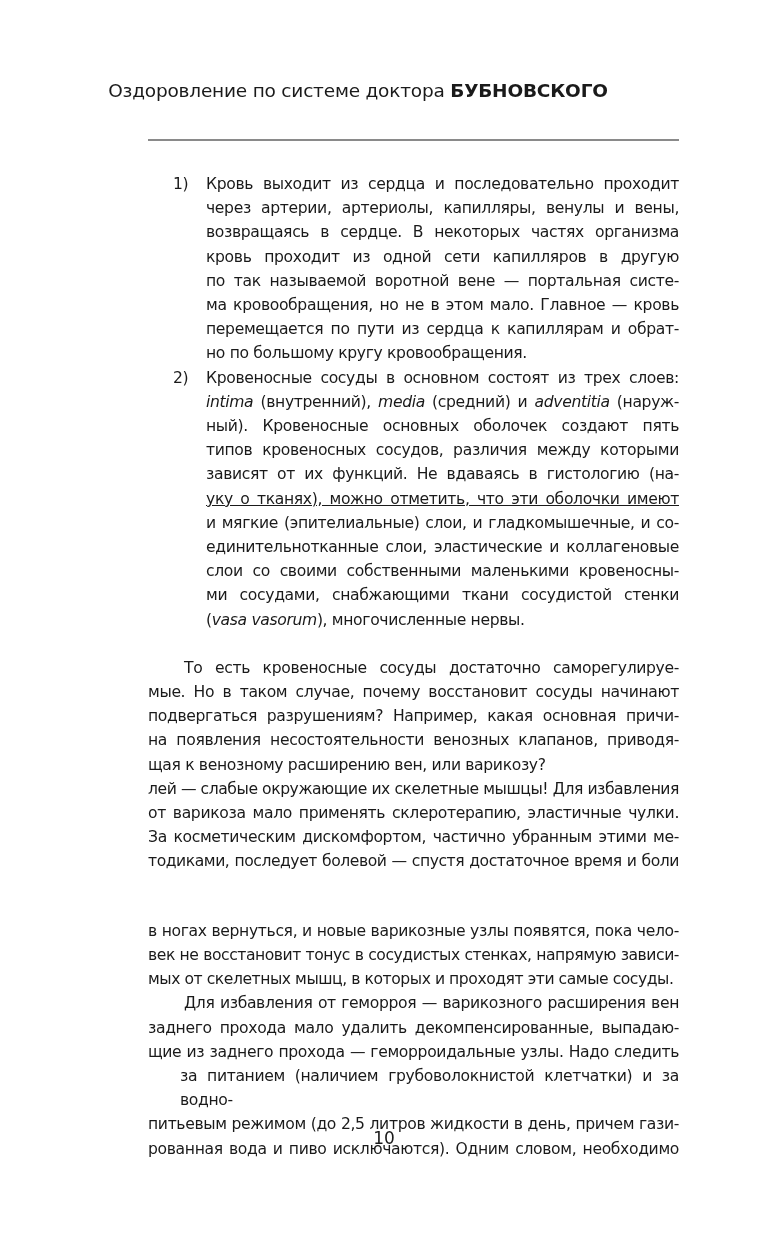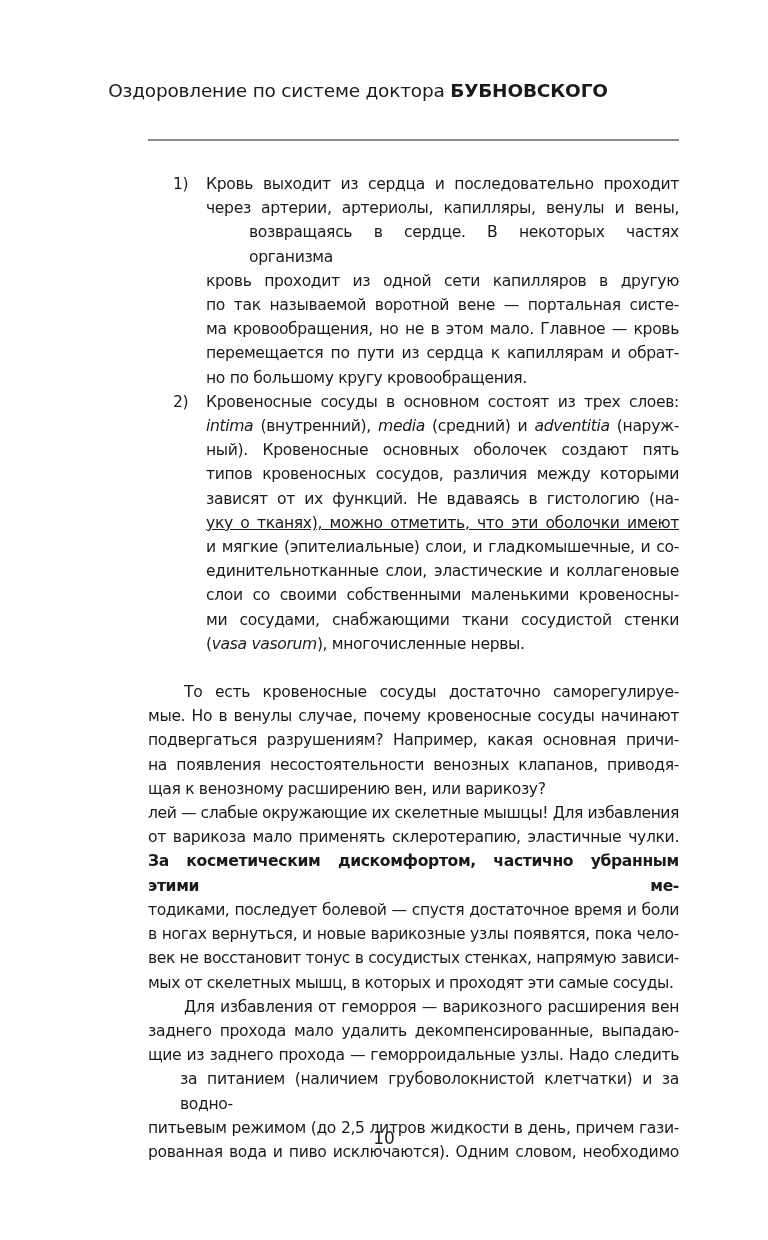--- a/index.html
+++ b/index.html
@@ -29,21 +29,21 @@
   <b>БУБНОВСКОГО</b>
 </div>
 <div class="rule"></div>
 
 <div class="content">
 
   <div class="list-item">
     <span class="list-num">1)</span>
     <span class="line" style="white-space: normal;">Кровь выходит из сердца и последовательно проходит</span>
     <span class="line" style="white-space: normal;">через артерии, артериолы, капилляры, венулы и вены,</span>
-    <span class="line" style="white-space: normal; margin-left: 43px;">возвращаясь в сердце. В некоторых частях организма</span>
+    <span class="line" style="white-space: normal;">возвращаясь в сердце. В некоторых частях организма</span>
     <span class="line" style="white-space: normal;">кровь проходит из одной сети капилляров в другую</span>
     <span class="line" style="white-space: normal;">по так называемой воротной вене — портальная систе-</span>
     <span class="line" style="white-space: normal;">ма кровообращения, но не в этом мало. Главное — кровь</span>
     <span class="line" style="white-space: normal;">перемещается по пути из сердца к капиллярам и обрат-</span>
     <span class="line last" style="white-space: normal;">но по большому кругу кровообращения.</span>
   </div>
 
   <div class="list-item">
     <span class="list-num">2)</span>
     <span class="line" style="white-space: normal;">Кровеносные сосуды в основном состоят из трех слоев:</span>
@@ -56,32 +56,32 @@
     <span class="line" style="white-space: normal;">единительнотканные слои, эластические и коллагеновые</span>
     <span class="line" style="white-space: normal;">слои со своими собственными маленькими кровеносны-</span>
     <span class="line" style="white-space: normal;">ми сосудами, снабжающими ткани сосудистой стенки</span>
     <span class="line last" style="white-space: normal;"><span>(</span><i>vasa vasorum</i><span>), многочисленные нервы.</span></span>
   </div>
 
   <div class="gap"></div>
 
   <div class="para">
     <span class="line indent" style="white-space: normal;">То есть кровеносные сосуды достаточно саморегулируе-</span>
-    <span class="line" style="white-space: normal;">мые. Но в венулы случае, почему кровеносные сосуды начинают</span>
+    <span class="line" style="white-space: normal;">мые. Но в таком случае, почему восстановит сосуды начинают</span>
     <span class="line" style="white-space: normal;">подвергаться разрушениям? Например, какая основная причи-</span>
     <span class="line" style="white-space: normal;">на появления несостоятельности венозных клапанов, приводя-</span>
     <span class="line last" style="white-space: normal;">щая к венозному расширению вен, или варикозу?</span>
   </div>
 
   <div class="para">
     <span class="line" style="white-space: normal; letter-spacing: -0.45px;">лей — слабые окружающие их скелетные мышцы! Для избавления</span>
     <span class="line" style="white-space: normal;">от варикоза мало применять склеротерапию, эластичные чулки.</span>
-    <span class="line" style="white-space: normal; font-weight: bold;">За косметическим дискомфортом, частично убранным этими ме-</span>
+    <span class="line" style="white-space: normal;">За косметическим дискомфортом, частично убранным этими ме-</span>
     <span class="line" style="white-space: normal; letter-spacing: -0.45px;">тодиками, последует болевой — спустя достаточное время и боли</span>
-    <span class="line" style="white-space: normal;">в ногах вернуться, и новые варикозные узлы появятся, пока чело-</span>
+    <span class="line" style="white-space: normal; margin-top: 45px;">в ногах вернуться, и новые варикозные узлы появятся, пока чело-</span>
     <span class="line" style="white-space: normal; letter-spacing: -0.45px;">век не восстановит тонус в сосудистых стенках, напрямую зависи-</span>
     <span class="line last" style="white-space: normal; letter-spacing: -0.45px;">мых от скелетных мышц, в которых и проходят эти самые сосуды.</span>
   </div>
 
   <div class="para">
     <span class="line indent" style="white-space: normal;">Для избавления от геморроя — варикозного расширения вен</span>
     <span class="line" style="white-space: normal;">заднего прохода мало удалить декомпенсированные, выпадаю-</span>
     <span class="line" style="white-space: normal;">щие из заднего прохода — геморроидальные узлы. Надо следить</span>
     <span class="line" style="white-space: normal; margin-left: 32px;">за питанием (наличием грубоволокнистой клетчатки) и за водно-</span>
     <span class="line" style="white-space: normal;">питьевым режимом (до 2,5 литров жидкости в день, причем гази-</span>

